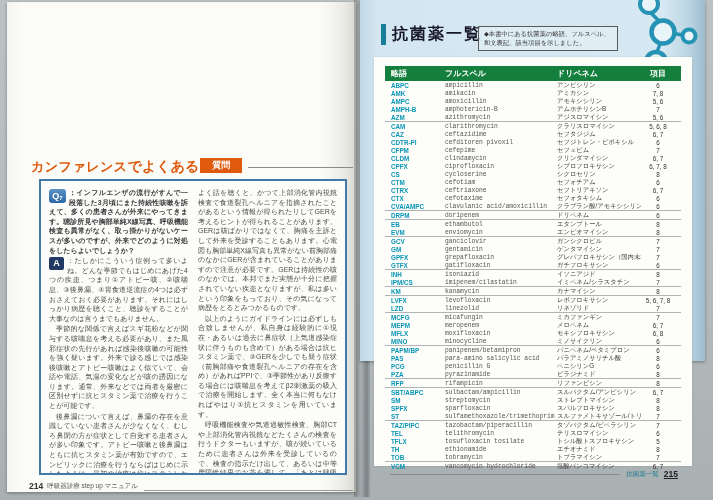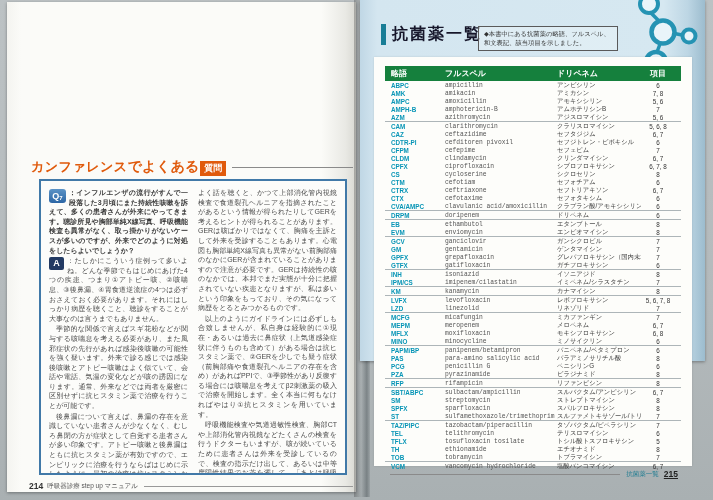--- a/index.html
+++ b/index.html
@@ -10,25 +10,25 @@
     -webkit-font-smoothing:antialiased;
   }
   
   .left-page{
     position:absolute;left:7px;top:2px;width:349px;height:490px;
     background:linear-gradient(to right,#f4f4f0 0%,#fbfbf8 4%,#fbfbf8 90%,#e9e9e4 97%,#d8d8d2 100%);
     box-shadow:0 1px 3px rgba(0,0,0,.35);
   }
   .qa-heading{
     position:absolute;left:24px;top:156px;width:322px;
-    display:flex;align-items:flex-end;white-space:nowrap;
+    display:flex;align-items:flex-start;white-space:nowrap;
   }
   .qa-heading .h-main{font-size:13px;font-weight:bold;color:#e05a0c;letter-spacing:.5px;}
   .qa-heading .h-sub{font-size:14px;font-weight:bold;color:#e05a0c;}
-  .qa-heading .h-hl{font-size:9px;font-weight:bold;color:#fff;background:#e05a0c;padding:1px 4px;margin-left:1px;}
+  .qa-heading .h-hl{font-size:9px;font-weight:bold;color:#fff;background:#e05a0c;padding:1px 12px;margin-left:1px;}
   .qa-heading .h-rule{flex:1;height:1px;background:#8a8a8a;margin-left:6px;align-self:center;}
   .qa-box{
     position:absolute;left:32px;top:177px;width:308px;height:296px;
     border:2px solid #4179a8;background:#fcfcfa;
     padding:7px 8px;box-sizing:border-box;
     display:flex;gap:10px;overflow:hidden;
   }
   .qa-col{flex:1;min-width:0;font-size:7px;line-height:9.6px;color:#4a4a4a;text-align:justify;}
   .qa-col p{margin:0 0 1px 0;}
   .qa-col p.indent{text-indent:1em;}
@@ -40,21 +40,21 @@
   }
   .q-icon .qnum{font-size:6px;margin-top:3px;}
   .a-icon{
     float:left;width:15px;height:13px;margin:1px 3px 1px 0;
     background:#223a63;border-radius:2px;color:#fff;font-weight:bold;
     display:flex;align-items:center;justify-content:center;font-size:9px;line-height:1;
   }
   .q-text{font-weight:bold;color:#3c3c3c;}
   .left-footer{
     position:absolute;left:22px;top:479px;width:324px;
-    display:flex;align-items:center;white-space:nowrap;
+    display:flex;align-items:flex-end;white-space:nowrap;
   }
   .left-footer .pnum{font-size:8.5px;font-weight:bold;color:#333;margin-right:4px;}
   .left-footer .ftitle{font-size:6.5px;color:#555;}
   .left-footer .f-rule{flex:1;height:1px;background:#999;margin-left:6px;}
   
   .spine{
     position:absolute;left:354px;top:0;width:16px;height:497px;
     background:linear-gradient(to right,rgba(40,40,40,.30),rgba(130,135,138,.15) 45%,rgba(30,40,45,.35) 80%,rgba(60,70,75,.15));
   }
   

